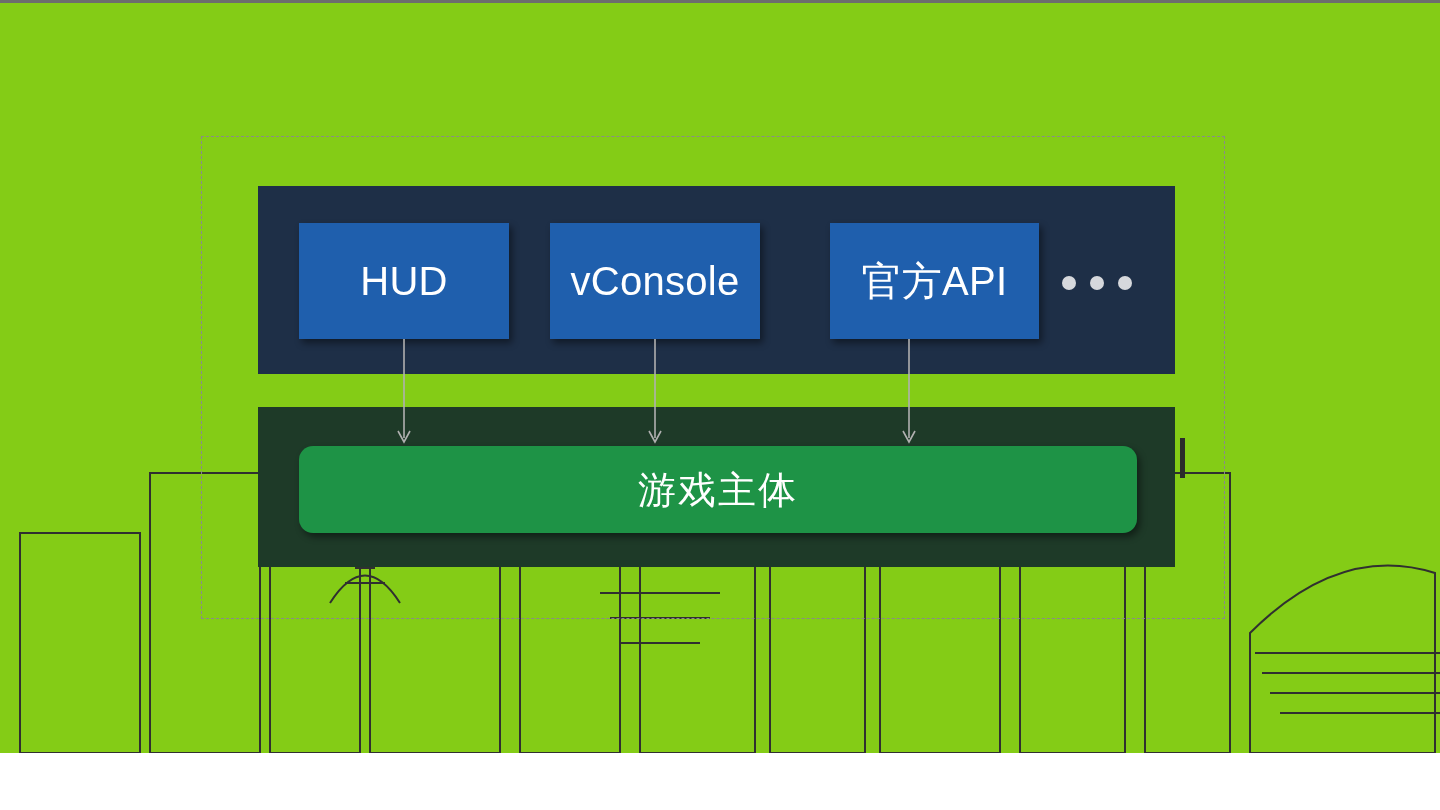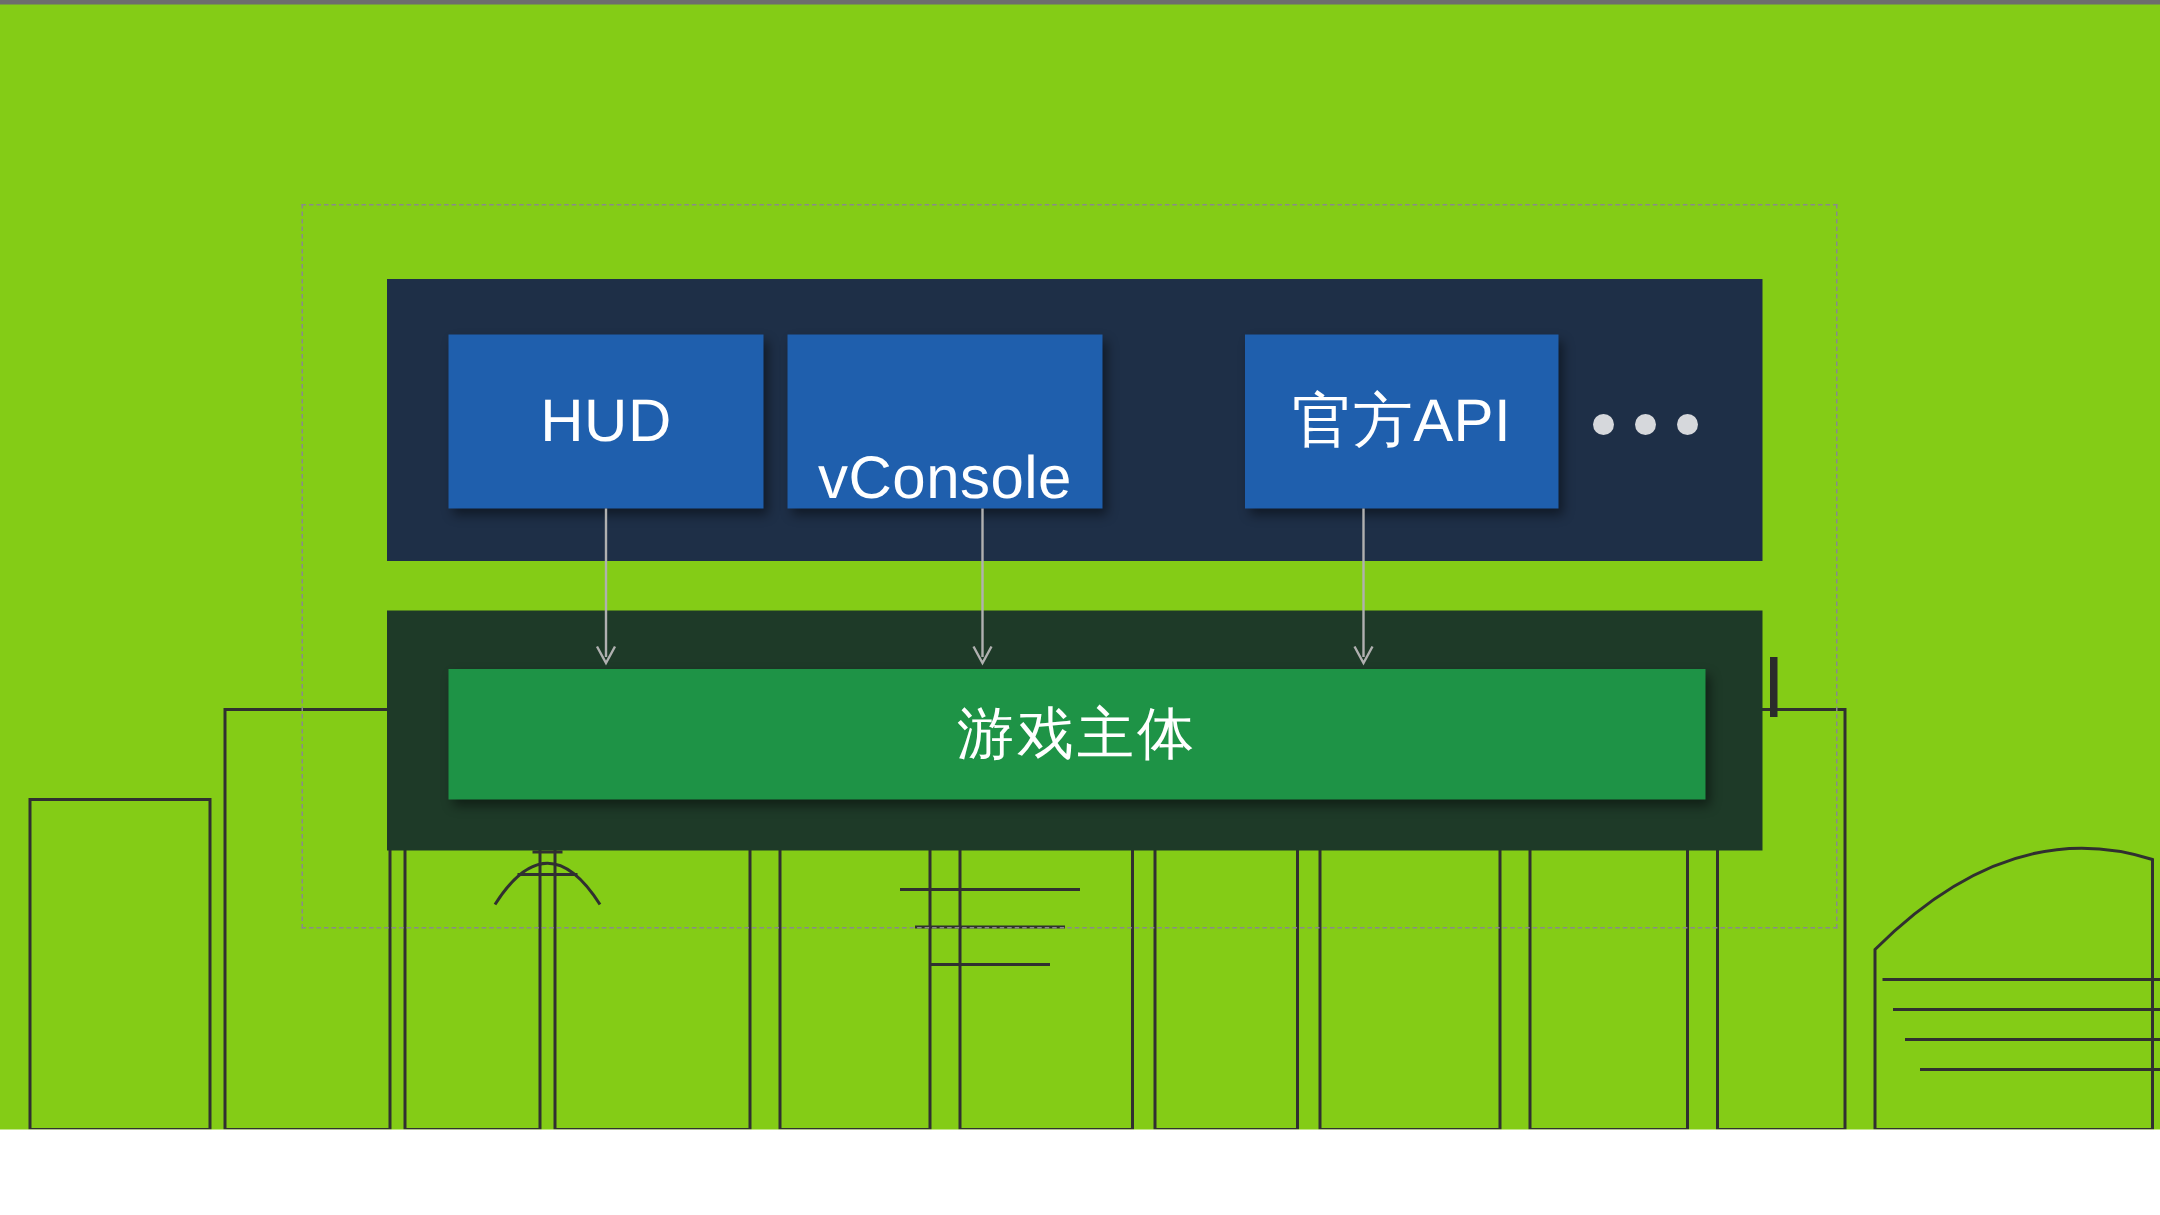--- a/index.html
+++ b/index.html
@@ -57,21 +57,21 @@
   }
   .tool-box .label {
     color:#ffffff;
     font-size:40px;
     font-weight:400;
     line-height:1;
     letter-spacing:0.3px;
     white-space:nowrap;
   }
   #tool-0 { left:299px; width:210px; }
-  #tool-1 { left:525px; width:210px;align-items:flex-end; }
+  #tool-1 { left:550px; width:210px; }
   #tool-2 { left:830px; width:209px; }
 
   
   .dots {
     position:absolute;
     left:1062px; top:272px;
     width:70px; height:22px;
     display:flex; align-items:center; justify-content:space-between;
   }
   .dots span {
@@ -81,20 +81,21 @@
     background:#d6d8dc;
   }
   
   .game-box {
     position:absolute;
     left:299px; top:446px;
     width:838px; height:87px;
     background:#1e9346;
     display:flex; align-items:center; justify-content:center;
     box-shadow:3px 4px 7px rgba(0,0,0,0.45);
+    border-radius:14px;
   }
   .game-box .label {
     color:#ffffff;
     font-size:38px;
     font-weight:400;
     letter-spacing:2px;
     line-height:1;
     white-space:nowrap;
   }
   

